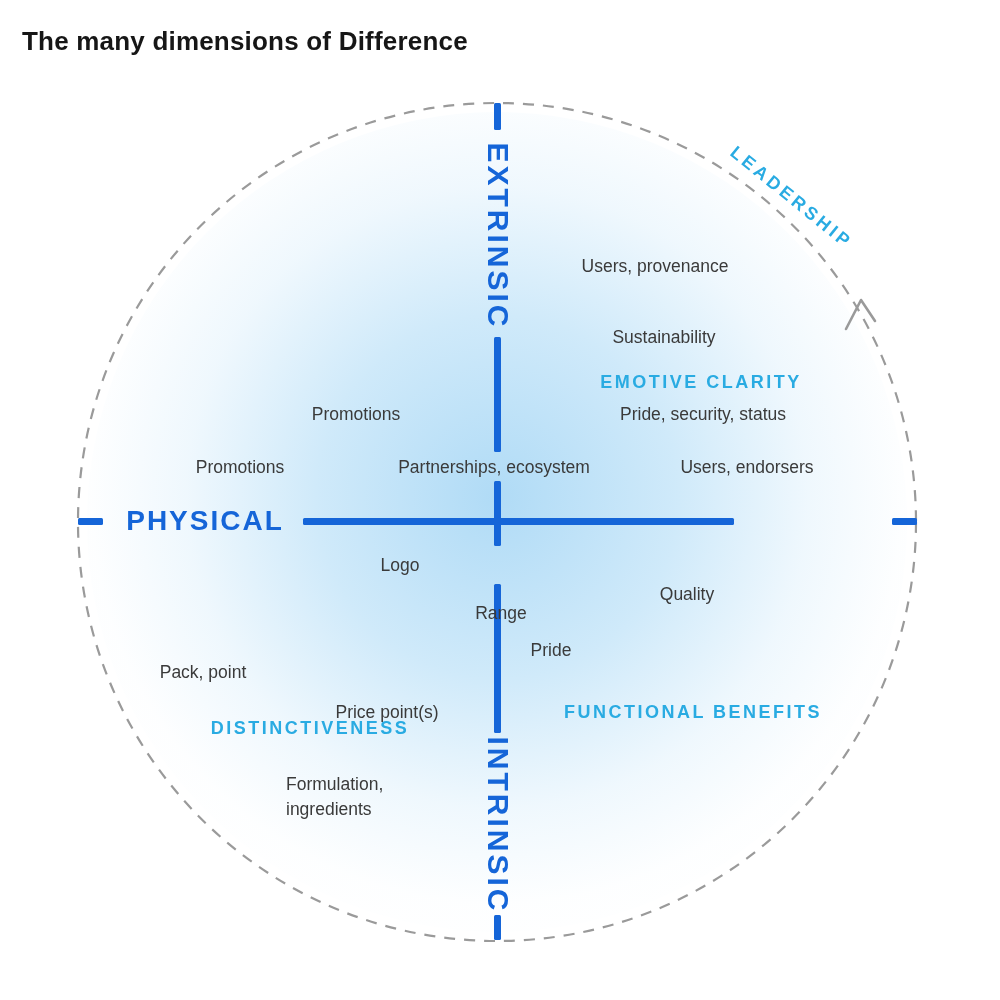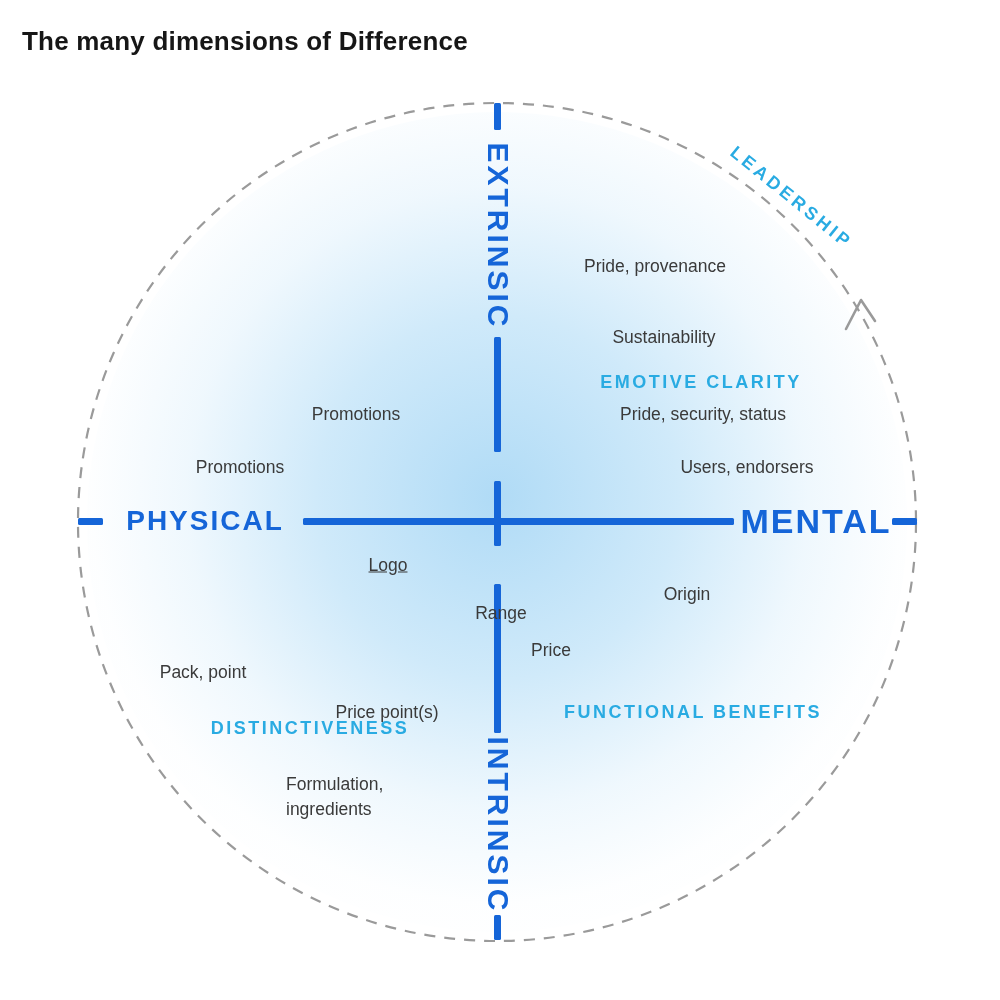--- a/index.html
+++ b/index.html
@@ -52,21 +52,21 @@
         white-space:pre-line;line-height:26px;}
 
   [data-name="item-origin"]{left:655px;top:266px;}
   [data-name="item-distribution"]{left:196px;top:312px;}
   [data-name="item-sustainability"]{left:664px;top:337px;}
   [data-name="item-pride"]{left:703px;top:414px;}
   [data-name="item-promotions"]{left:356px;top:414px;}
   [data-name="item-exclusivity"]{left:240px;top:467px;}
   [data-name="item-partnerships"]{left:494px;top:467px;}
   [data-name="item-users"]{left:747px;top:467px;}
-  [data-name="item-logo"]{left:388px;top:565px;text-decoration:underline;}
+  [data-name="item-logo"]{left:400px;top:565px;}
   [data-name="item-range"]{left:501px;top:565px;margin-top:48px;}
   [data-name="item-quality"]{left:687px;top:594px;}
   [data-name="item-ceps"]{left:551px;top:650px;}
   [data-name="item-pack"]{left:203px;top:672px;}
   [data-name="item-price"]{left:387px;top:712px;text-align:center;}
   [data-name="item-formulation"]{left:286px;top:772px;line-height:25px;}
 
   .cat{position:absolute;transform:translate(-50%,-50%);font-size:18px;font-weight:700;
        letter-spacing:2.5px;color:var(--accent-cyan);white-space:nowrap;}
   [data-name="label-emotive-clarity"]{left:701px;top:382px;}
@@ -96,36 +96,36 @@
   <div class="axis-line" data-name="axis-dash-top"></div>
   <div class="axis-line" data-name="axis-dash-bottom"></div>
   <div class="axis-line" data-name="axis-line-horizontal"></div>
   <div class="axis-line" data-name="axis-line-vertical-upper"></div>
   <div class="axis-line" data-name="axis-line-vertical-middle"></div>
   <div class="axis-line" data-name="axis-line-vertical-lower"></div>
 
   <div class="axis-word" data-name="axis-label-extrinsic">EXTRINSIC</div>
   <div class="axis-word" data-name="axis-label-intrinsic">INTRINSIC</div>
   <div class="axis-word" data-name="axis-label-physical">PHYSICAL</div>
-  <div class="axis-word" data-name="axis-label-mental">MENTAL</div>
 
   <div class="leadership" data-name="label-leadership">LEADERSHIP</div>
 
   <div class="cat" data-name="label-emotive-clarity">EMOTIVE CLARITY</div>
   <div class="cat" data-name="label-distinctiveness">DISTINCTIVENESS</div>
   <div class="cat" data-name="label-functional-benefits">FUNCTIONAL BENEFITS</div>
 
-  <div class="item" data-name="item-origin">Pride, provenance</div>
+  <div class="item" data-name="item-origin">Users, provenance</div>
   <div class="item" data-name="item-sustainability">Sustainability</div>
   <div class="item" data-name="item-pride">Pride, security, status</div>
   <div class="item" data-name="item-promotions">Promotions</div>
   <div class="item" data-name="item-exclusivity">Promotions</div>
+  <div class="item" data-name="item-partnerships">Partnerships, ecosystem</div>
   <div class="item" data-name="item-users">Users, endorsers</div>
   <div class="item" data-name="item-logo">Logo</div>
   <div class="item" data-name="item-range">Range</div>
-  <div class="item" data-name="item-quality">Origin</div>
-  <div class="item" data-name="item-ceps">Price</div>
+  <div class="item" data-name="item-quality">Quality</div>
+  <div class="item" data-name="item-ceps">Pride</div>
   <div class="item" data-name="item-pack">Pack, point</div>
   <div class="item" data-name="item-price">Price point(s)</div>
   <div class="item-block" data-name="item-formulation">Formulation,
 ingredients</div>
 
 </div>
 
 </body></html>

